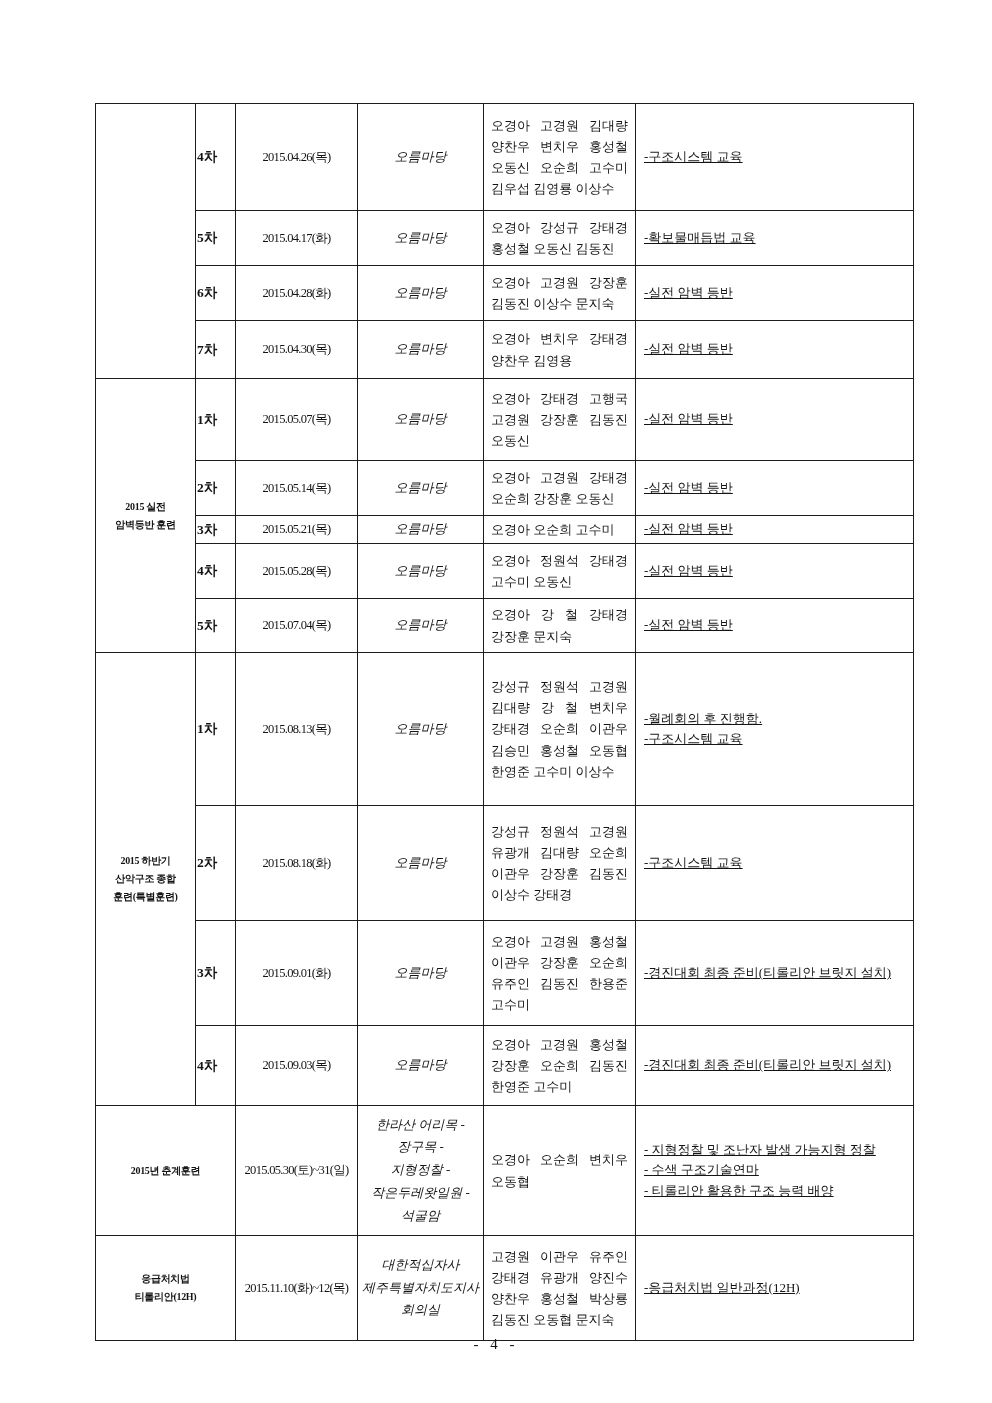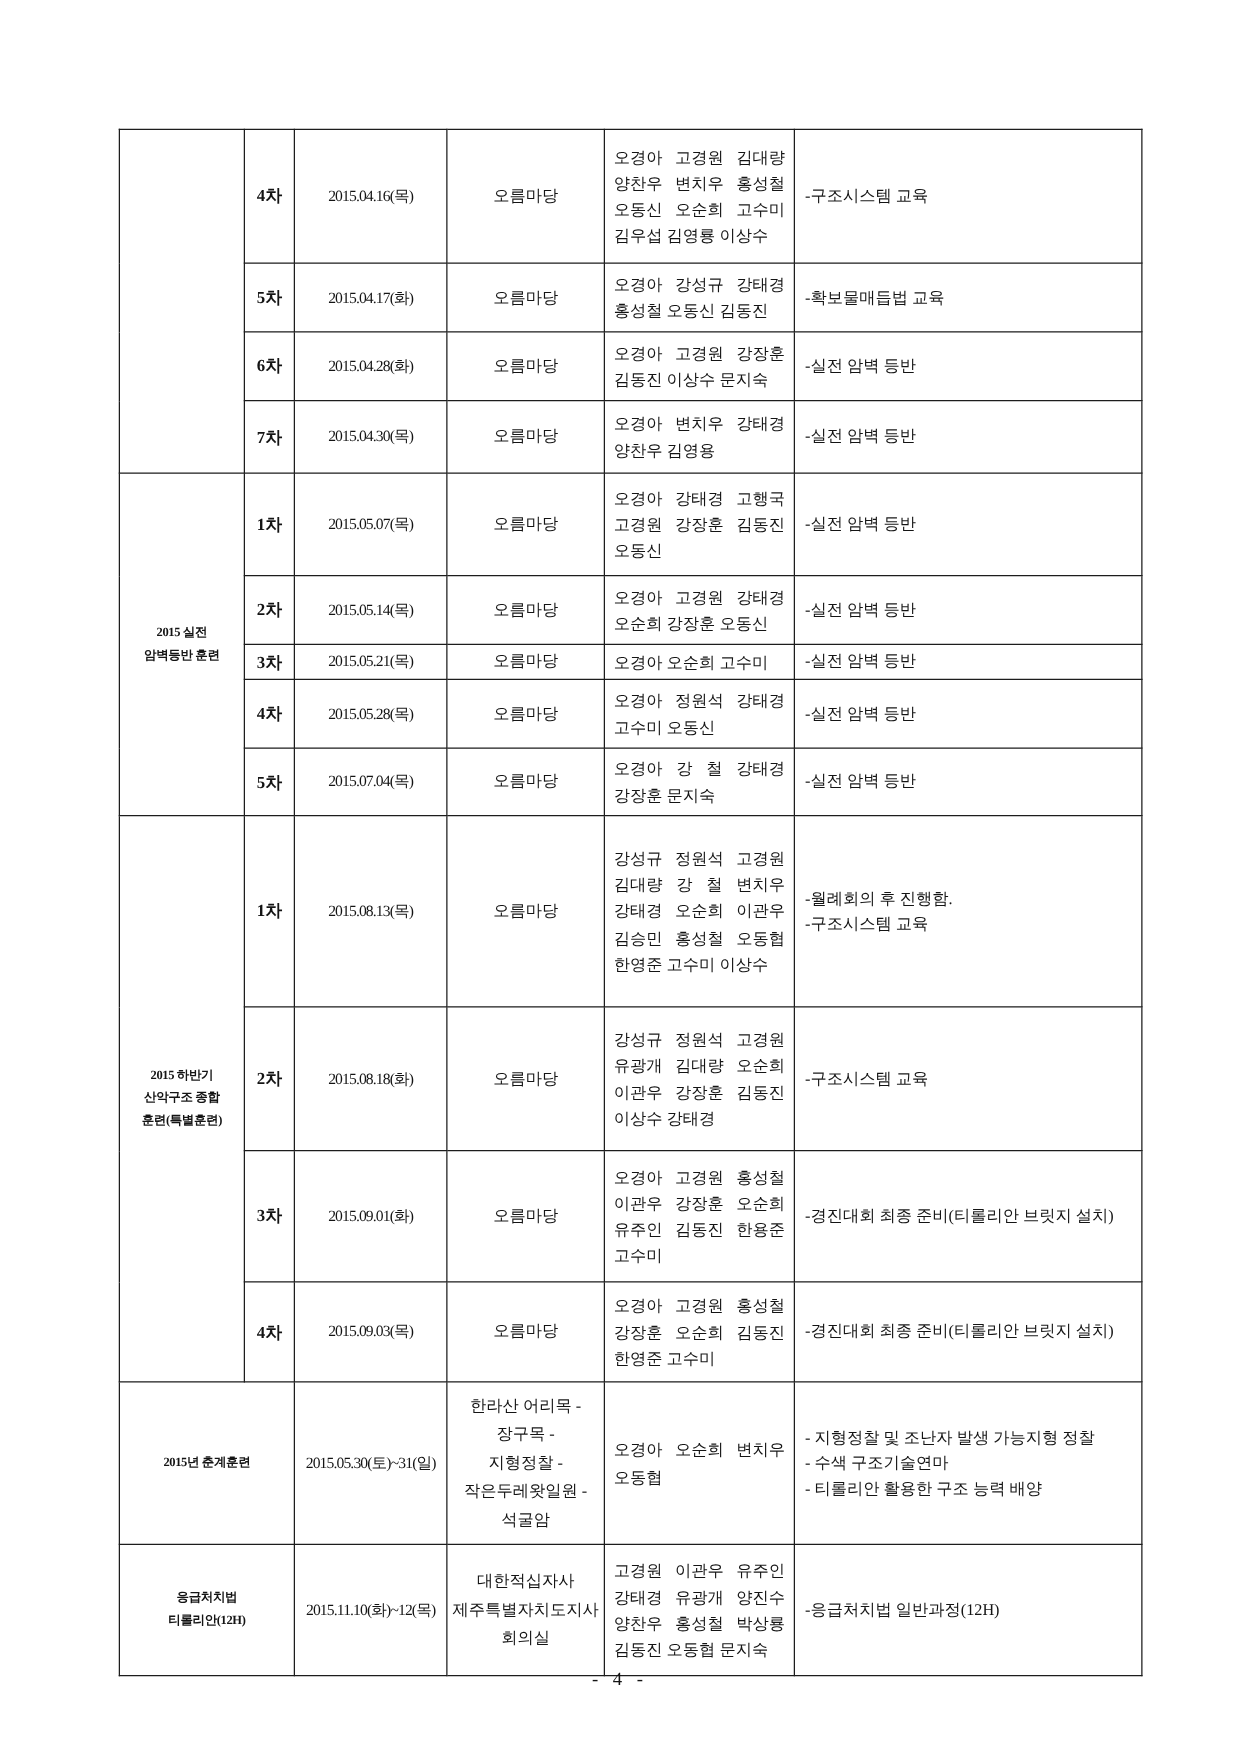--- a/index.html
+++ b/index.html
@@ -18,26 +18,26 @@
     font-size:13px;
     vertical-align:middle;
     padding:2px 4px;
     word-break:keep-all;
   }
   .section-cell{
     font-weight:bold;text-align:center;
     white-space:pre-line;font-size:10px;line-height:1.8;
     letter-spacing:-0.3px;
   }
-  .session-cell{font-weight:bold;text-align:center;font-size:13.5px;padding:2px 1px;}
+  .session-cell{font-weight:bold;font-size:13.5px;padding:2px 1px;}
   .date-cell{text-align:center;font-size:12.5px;letter-spacing:-0.7px;}
-  .location-cell{text-align:center;white-space:pre-line;line-height:1.75;}
+  .location-cell{text-align:center;white-space:pre-line;line-height:1.75;font-style:italic;}
   .participants-cell{text-align:justify;line-height:1.62;padding:2px 7px;}
   .notes-cell{padding:2px 8px;line-height:1.55;vertical-align:middle;}
-  .notes-cell div{white-space:pre-line;}
+  .notes-cell div{white-space:pre-line;text-decoration:underline;}
   .footer{
     position:absolute;left:0;width:992px;top:1336px;
     text-align:center;font-size:15px;letter-spacing:4px;
     font-family:"Liberation Serif","DejaVu Serif",serif;
   }
 </style>
 </head>
 <body>
 
 <div class="page">
@@ -47,21 +47,21 @@
         <col style="width:40px">
         <col style="width:122px">
       <col style="width:112px">
         <col style="width:152px">
         <col style="width:278px">
     </colgroup>
     <tbody id="table-body">
         <tr style="height: 107px;">
           <td class="section-cell" rowspan="4"></td>
           <td class="session-cell">4차</td>
-          <td class="date-cell">2015.04.16(목)</td>
+          <td class="date-cell">2015.04.26(목)</td>
           <td class="location-cell">오름마당</td>
           <td class="participants-cell">오경아 고경원 김대량 양찬우 변치우 홍성철 오동신 오순희 고수미 김우섭 김영룡 이상수</td>
           <td class="notes-cell">
             <div>-구조시스템 교육</div>
           </td>
         </tr>
         <tr style="height: 55px;">
           <td class="session-cell">5차</td>
           <td class="date-cell">2015.04.17(화)</td>
           <td class="location-cell">오름마당</td>

